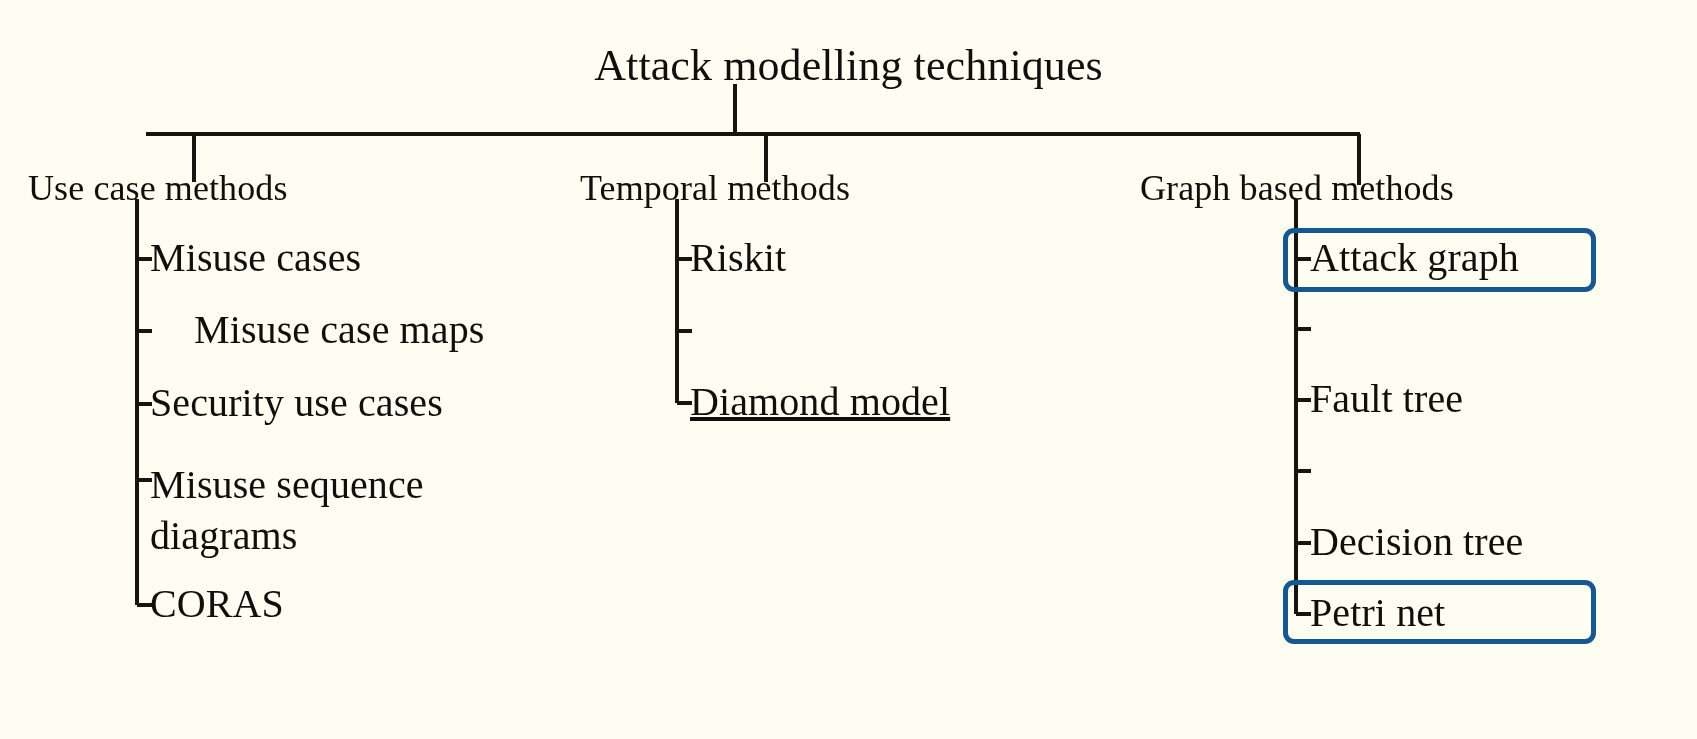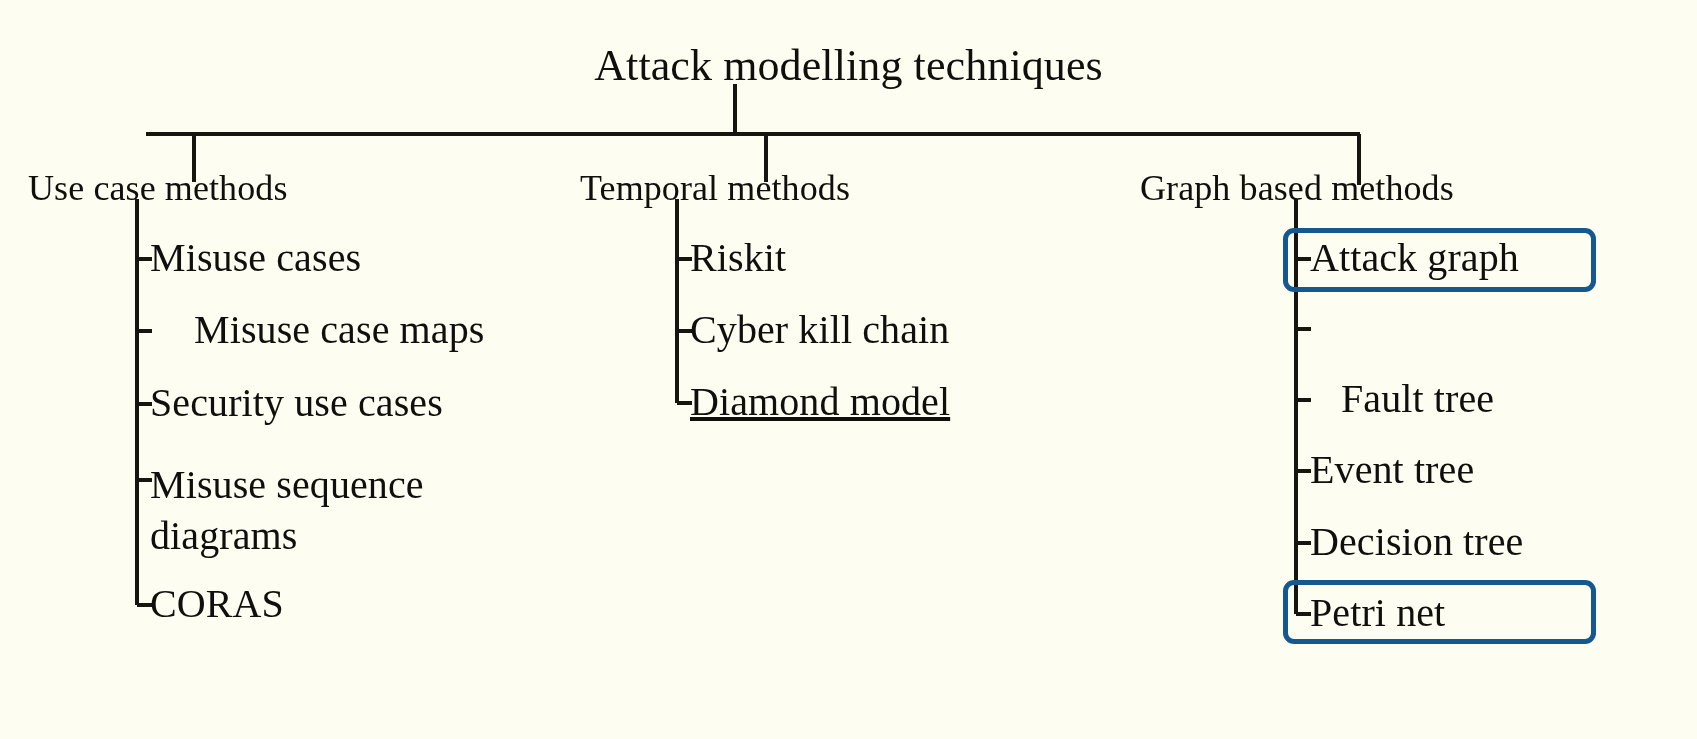--- a/index.html
+++ b/index.html
@@ -106,23 +106,21 @@
 
   <div class="node-text branch-title" style="left:28px;">Use case methods</div>
   <div class="node-text leaf" style="left:150px; top:238px;">Misuse cases</div>
   <div class="node-text leaf" style="left:150px; top:310px;margin-left:44px;">Misuse case maps</div>
   <div class="node-text leaf" style="left:150px; top:383px;">Security use cases</div>
   <div class="node-text leaf wrap" style="left:150px; top:459px; width:330px;">Misuse sequence diagrams</div>
   <div class="node-text branch-title" style="left:580px;">Temporal methods</div>
 
   <div class="node-text leaf" style="left:150px; top:584px;">CORAS</div>
   <div class="node-text leaf" style="left:690px; top:238px;">Riskit</div>
-  <div class="node-text leaf" style="left:690px; top:310px;">Cyber kill chain</div>
   <div class="node-text leaf" style="left:690px; top:382px;text-decoration:underline;">Diamond model</div>
 
   <div class="node-text branch-title" style="left:1140px;text-align:right;">Graph based methods</div>
   <div class="node-text leaf" style="left:1310px; top:238px;">Attack graph</div>
-  <div class="node-text leaf" style="left:1310px; top:379px;margin-left:31px;">Fault tree</div>
-  <div class="node-text leaf" style="left:1310px; top:450px;">Event tree</div>
+  <div class="node-text leaf" style="left:1310px; top:379px;">Fault tree</div>
   <div class="node-text leaf" style="left:1310px; top:522px;">Decision tree</div>
   <div class="node-text leaf" style="left:1310px; top:593px;">Petri net</div>
 
 </div>
 
 </body></html>

